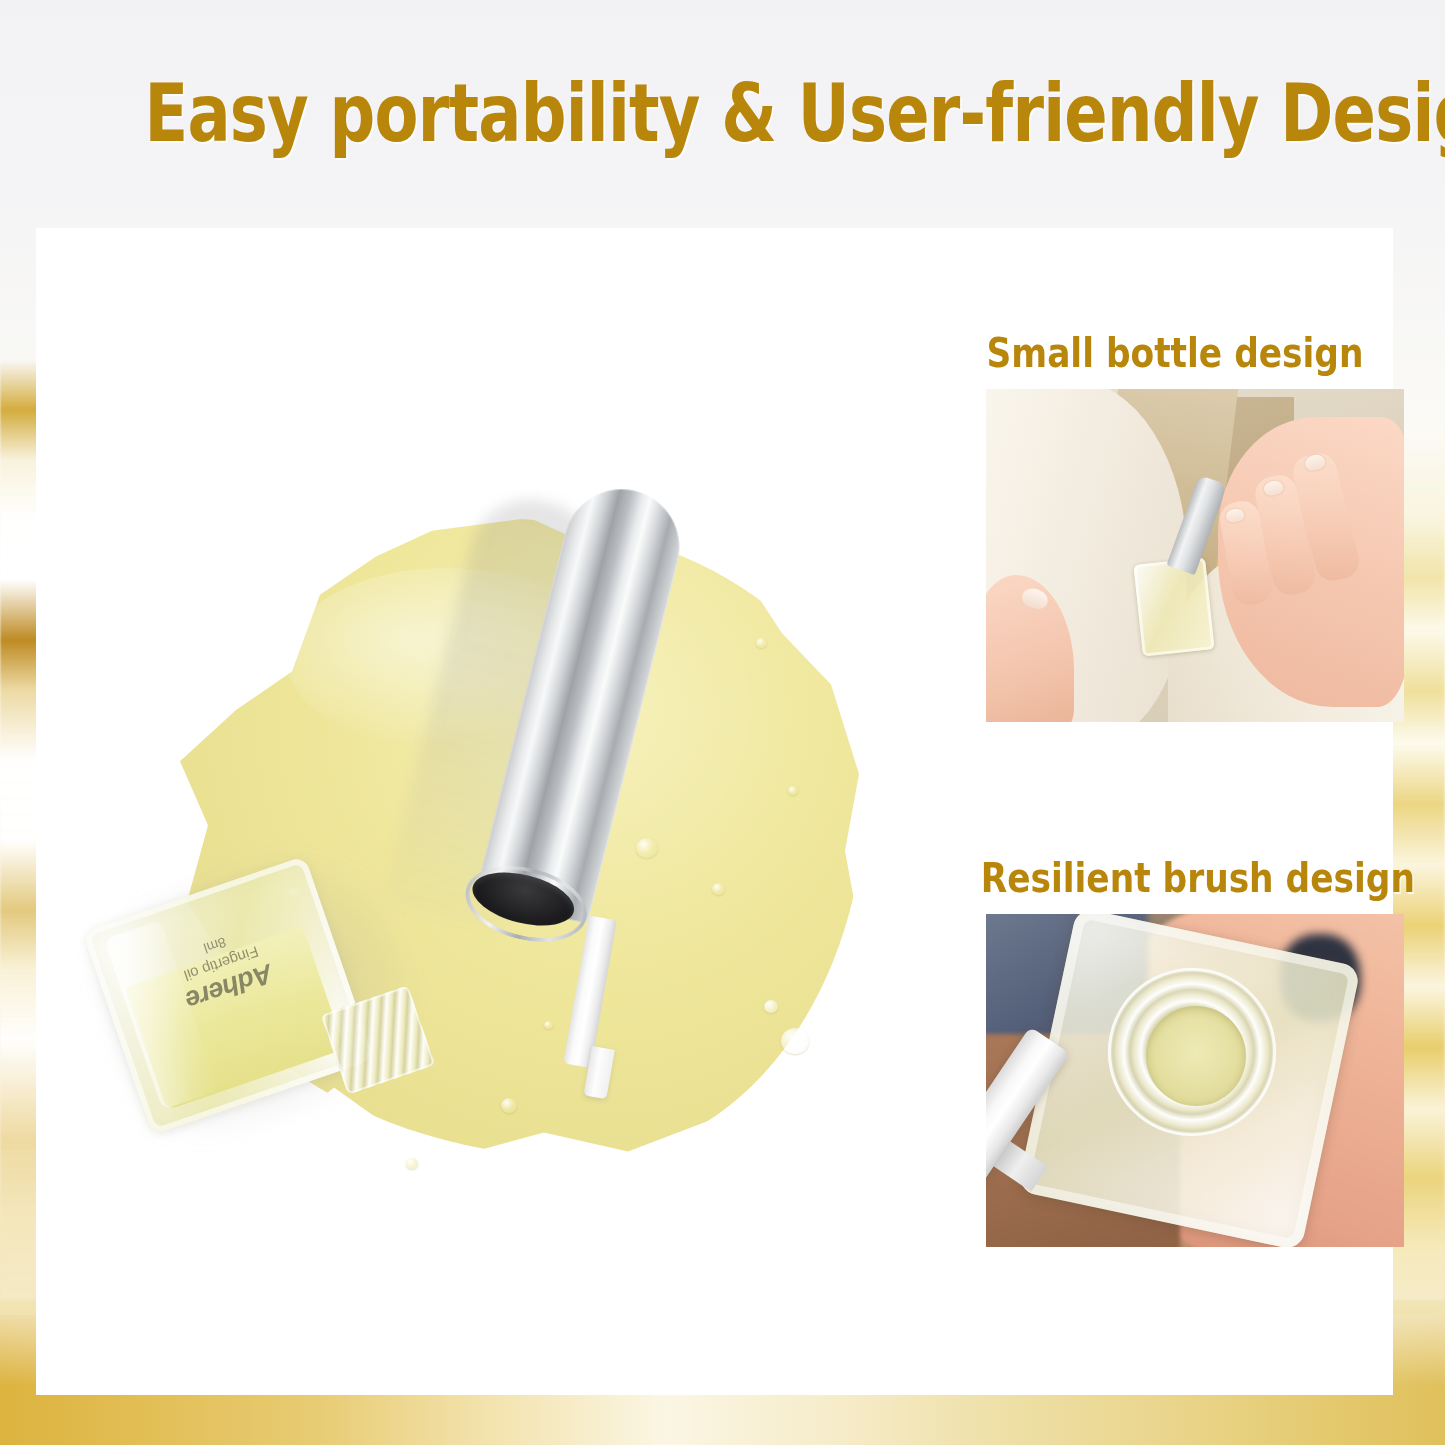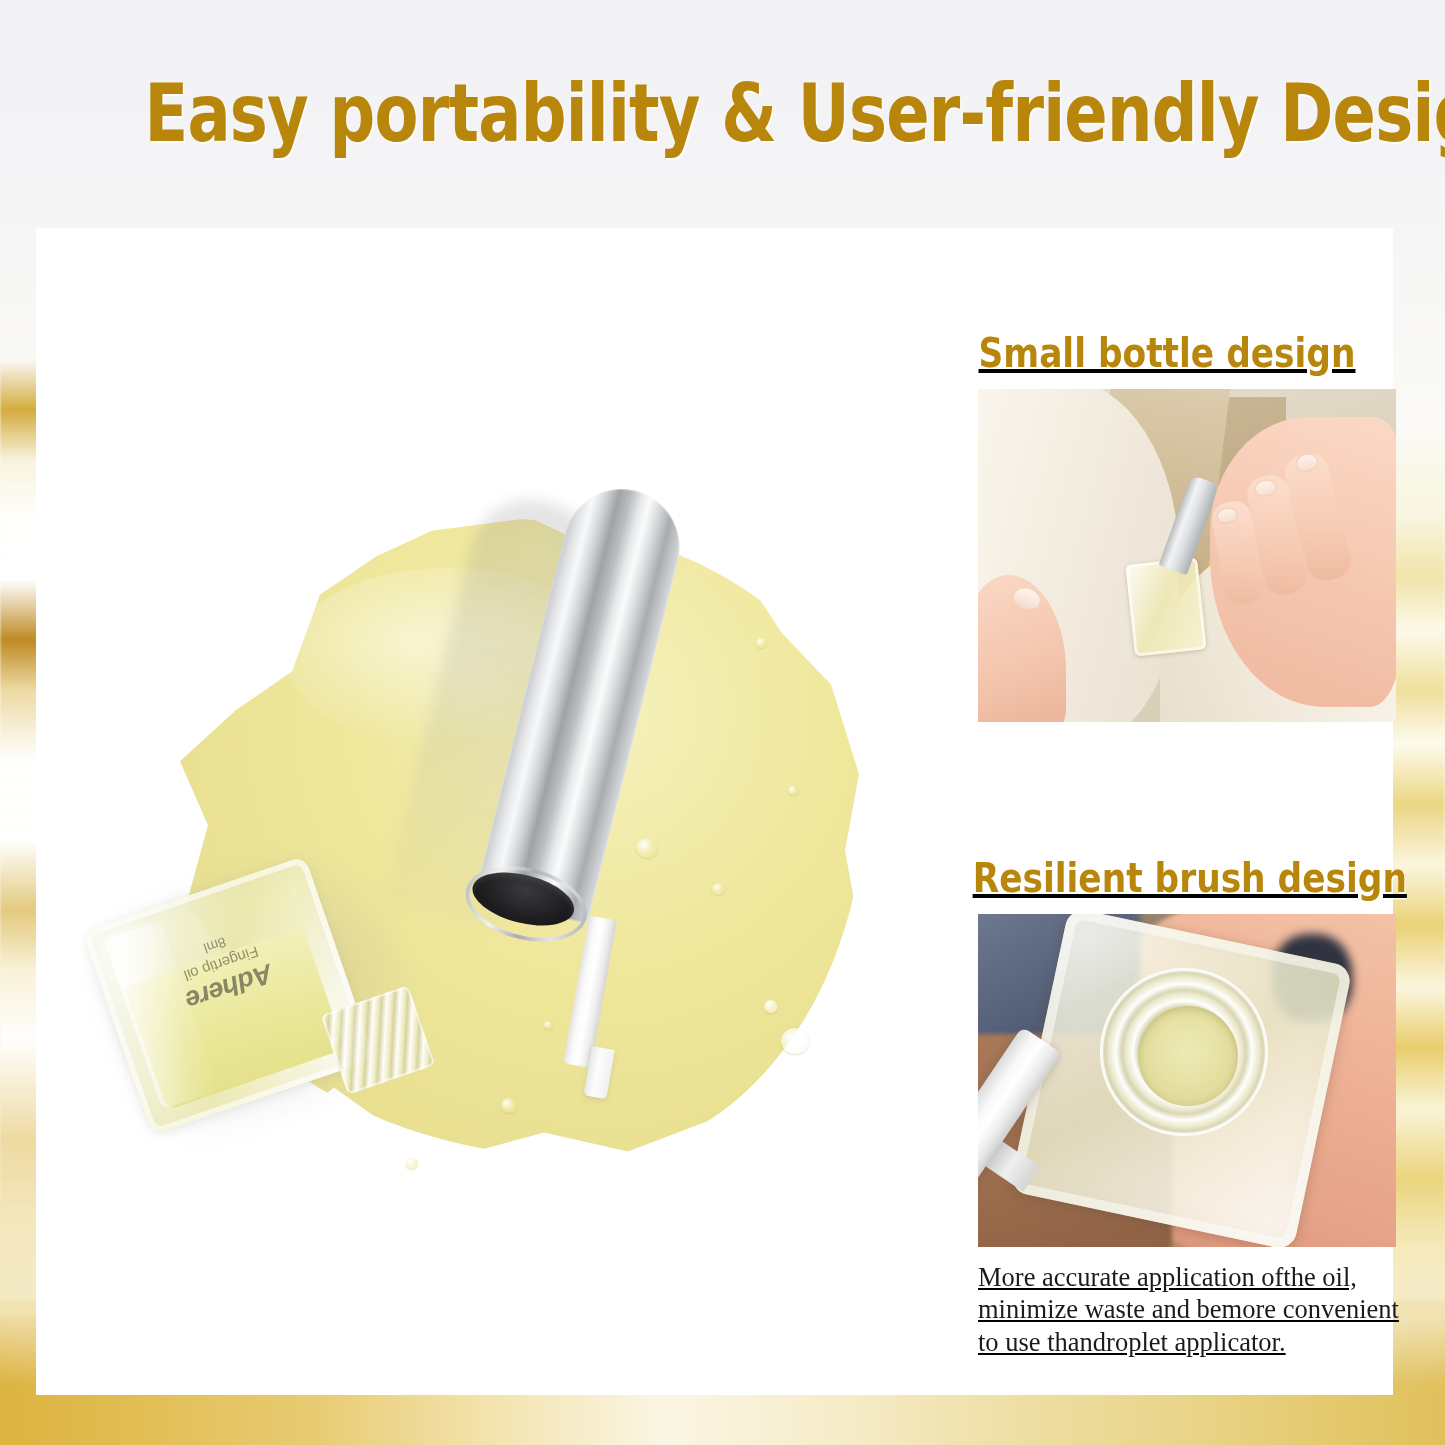--- a/index.html
+++ b/index.html
@@ -348,21 +348,21 @@
   }
 
   
   .features {
     position: absolute;
     left: 905px;
     top: 0;
     width: 452px;
     height: 1167px;
   }
-  .feature { position: absolute; left: 0; width: 452px; text-decoration: underline; }
+  .feature { position: absolute; left: 8px; width: 452px; }
   .feature-1 { top: 105px; }
   .feature-2 { top: 630px; }
 
   .feature-head {
     font-family: "DejaVu Sans", sans-serif;
     font-weight: bold;
     font-size: 40px;
     color: #b8860b;
     text-align: center;
     transform: scaleX(0.86);
@@ -647,18 +647,17 @@
             <div class="bg-wood"></div>
             <div class="bg-dark"></div>
             <div class="glass"></div>
             <div class="neck-ring"></div>
             <div class="neck-hole"></div>
             <div class="brush2"></div>
             <div class="brush2-band"></div>
           </div>
         </div>
 
-        <div class="feature-caption">More accurate application ofthe oil, minimize waste and bemore convenient to use thandroplet applicator.</div>
       </div>
 
     </div>
   </div>
 </div>
 
 </body></html>

